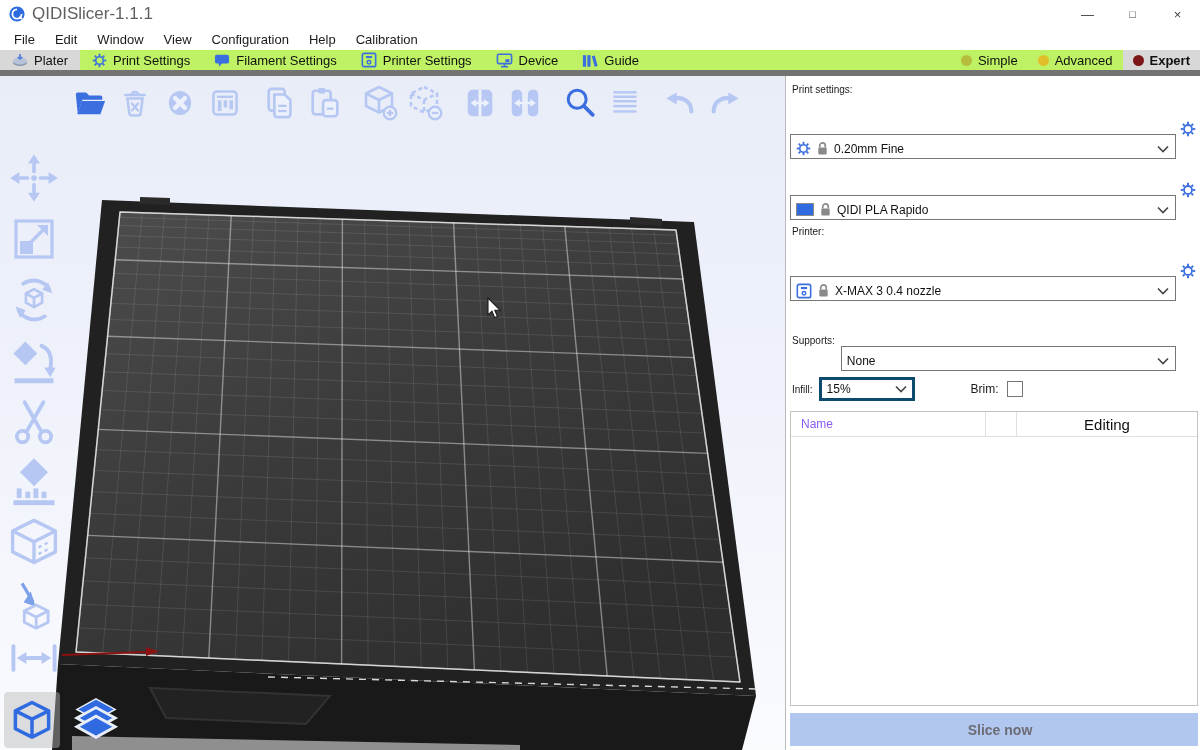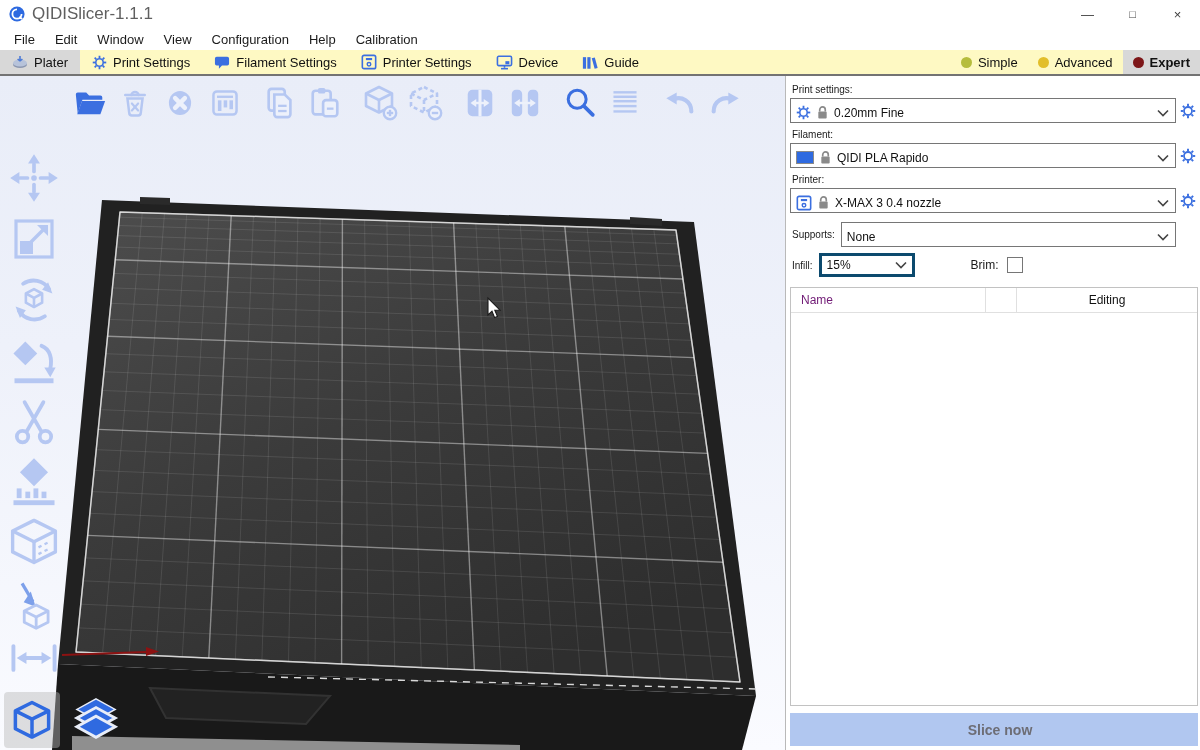--- a/index.html
+++ b/index.html
@@ -14,22 +14,22 @@
   .wbtn { width:45px; height:28px; display:flex; align-items:center; justify-content:center;
     color:#3c3c3c; font-size:13px; }
   .wbtn.max { font-size:11px; }
 
   
   .menubar { height:22px; display:flex; align-items:flex-start; background:#ffffff; padding-left:4px; }
   .menubar .mitem { font-size:13px; color:#1b1b1b; padding:0 10px; height:22px;
     display:flex; align-items:center; }
 
   
-  .tabbar { height:26px; display:flex; align-items:stretch; background:#fef9c3;
-    border-bottom:2px solid #737373; }
+  .tabbar { height:26px; display:flex; align-items:stretch; background:#bef264;
+    border-bottom:6px solid #737373; }
   .tab { display:flex; align-items:center; gap:6px; padding:0 12px; font-size:13px; color:#111; }
   .tab.active { background:#d8d8d8; }
   .tabbar .spacer { flex:1; }
   .mode { display:flex; align-items:center; gap:6px; padding:0 10px; font-size:13px; color:#111; }
   .mode .dot { width:11px; height:11px; border-radius:50%; }
   .mode.active { background:#d8d8d8; font-weight:bold; }
 
   
   .main { display:flex; height:674px; }
   .viewport { position:relative; flex:1; overflow:hidden;
@@ -52,41 +52,41 @@
   .vtbtn { width:56px; height:56px; display:flex; align-items:center; justify-content:center;
     border-radius:4px; }
   .vtbtn.sel { background:rgba(185,185,185,0.45); }
 
   
   .panel { width:414px; background:#ffffff; padding:4px 2px 4px 4px;
     display:flex; flex-direction:column; }
   .plabel { font-size:10px; color:#1a1a1a; margin:4px 0 3px 2px; }
   .comborow { display:flex; align-items:center; }
   .combo { flex:1; height:25px; border:1px solid #767676; background:#fff;
-    display:flex; align-items:center; gap:5px; padding:4px 6px 0 5px; }
+    display:flex; align-items:center; gap:5px; padding:4px 6px 0 5px;margin-top:36px; }
   .combo .ctext { flex:1; font-size:12px; color:#111;
     white-space:nowrap; overflow:hidden; }
   .gearout { width:20px; display:flex; justify-content:center; margin-left:2px; }
   .swatch { width:18px; height:13px; background:#2f6ae0; border:1px solid #8a8a8a; }
 
   .suprow { display:flex; align-items:center; margin-top:9px; }
   .suprow .plabel, .infrow .plabel { margin:0 6px 0 2px; }
   .infrow { display:flex; align-items:center; margin-top:6px; }
   .smallcombo { width:96px; height:24px; border:3px solid #0c4a6e; background:#fff;
     display:flex; align-items:center; padding:0 5px; }
   .smallcombo .ctext { flex:1; font-size:12px; color:#111; }
   .brimlbl { font-size:12px; color:#1a1a1a; margin:0 8px 0 56px; }
   .checkbox { width:16px; height:16px; border:1px solid #767676; background:#fff; }
 
   .objtable { margin-top:10px; flex:1; border:1px solid #c2c2c2; background:#fff;
     display:flex; flex-direction:column; }
   .thead { height:25px; display:flex; align-items:center; border-bottom:1px solid #e0e0e0; }
-  .th-name { flex:1; font-size:12px; color:#701a75; padding-left:10px; }
+  .th-name { flex:1; font-size:12px; color:#8b5cf6; padding-left:10px; }
   .th-mid { width:32px; height:100%; border-left:1px solid #e0e0e0; border-right:1px solid #e0e0e0; }
-  .th-edit { width:180px; text-align:center; font-size:12px; color:#111; }
+  .th-edit { width:180px; text-align:center; font-size:15px; color:#111; }
   .tbody { flex:1; }
 
   .slicebtn { height:33px; margin-top:7px; background:#b1c7f0; display:flex;
     align-items:center; justify-content:center; font-size:14px; font-weight:bold; color:#6d6d75;padding-left:12px; }
 
   svg { display:block; }
 </style>
 </head>
 <body>
 
@@ -554,21 +554,20 @@
               <line x1="16" y1="10" x2="19" y2="10"></line>
             <line x1="3.6" y1="3.6" x2="5.7" y2="5.7"></line>
               <line x1="14.3" y1="14.3" x2="16.4" y2="16.4"></line>
             <line x1="16.4" y1="3.6" x2="14.3" y2="5.7"></line>
               <line x1="5.7" y1="14.3" x2="3.6" y2="16.4"></line>
           </g>
         </svg>
       </div>
     </div>
 
-    <div class="plabel" style="margin-top:6px">Filament:</div>
     <div class="comborow">
       <div class="combo">
         <span class="swatch"></span>
         <svg width="13" height="15" viewBox="0 0 14 16">
           <path d="M4,7 V5 a3,3 0 0 1 6,0 V7" stroke="#8a8a8a" stroke-width="1.8" fill="none"></path>
           <rect x="2.5" y="7" width="9" height="7.5" rx="1" fill="#8a8a8a"></rect>
         </svg>
         <span class="ctext">QIDI PLA Rapido</span>
         <svg width="12" height="8" viewBox="0 0 12 8">
           <polyline points="1,1.5 6,6.5 11,1.5" stroke="#444" stroke-width="1.6" fill="none"></polyline>

